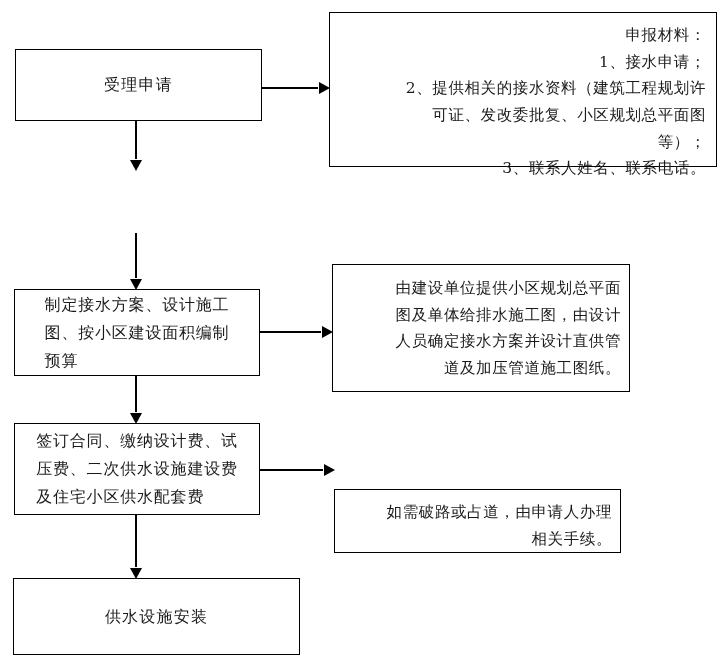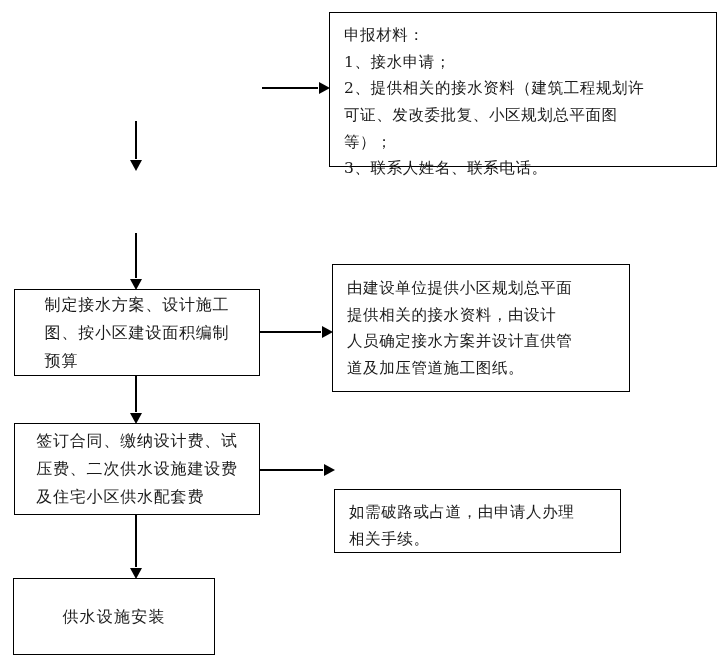--- a/index.html
+++ b/index.html
@@ -35,21 +35,21 @@
   }
   .note {
     position: absolute;
     box-sizing: border-box;
     border: 1.4px solid #000000;
     background: #ffffff;
   }
   .note .note-text {
     display: block;
     white-space: pre-line;
-    text-align: left;
+    text-align: right;
     font-size: 15.5px;
     line-height: 1.72;
     letter-spacing: 0.6px;
     color: #1a1a1a;
   }
   
   .box.multiline .box-text {
     text-align: left;
     letter-spacing: 0.8px;
   }
@@ -95,50 +95,53 @@
     border-top: 6px solid transparent;
     border-bottom: 6px solid transparent;
     border-left: 11px solid #000000;
   }
 </style>
 </head>
 <body>
 
 <div id="canvas">
 
+  <div class="box" style="left:15px; top:49px; width:247px; height:72px;">
+    <span class="box-text">受理申请</span>
+  </div>
 
 
   <div class="box multiline" style="left:14px; top:289px; width:246px; height:87px; padding:6px 12px;">
     <span class="box-text">制定接水方案、设计施工
 图、按小区建设面积编制
 预算</span>
   </div>
 
   <div class="box multiline" style="left:14px; top:423px; width:246px; height:92px; padding:6px 10px;">
     <span class="box-text">签订合同、缴纳设计费、试
 压费、二次供水设施建设费
 及住宅小区供水配套费</span>
   </div>
 
-  <div class="box" style="left:13px; top:578px; width:202px; height:77px;">
+  <div class="box" style="left:13px; top:578px; width:287px; height:77px;">
     <span class="box-text">供水设施安装</span>
   </div>
 
   <div class="note" style="left:329px; top:12px; width:388px; height:155px; padding:9px 10px 9px 14px;">
     <span class="note-text">  申报材料：
 1、接水申请；
 2、提供相关的接水资料（建筑工程规划许
      可证、发改委批复、小区规划总平面图
      等）；
 3、联系人姓名、联系电话。</span>
   </div>
 
   <div class="note" style="left:332px; top:264px; width:298px; height:128px; padding:10px 8px 8px 14px;">
     <span class="note-text">由建设单位提供小区规划总平面
-提供相关的接水资料，由设计
+图及单体给排水施工图，由设计
 人员确定接水方案并设计直供管
 道及加压管道施工图纸。</span>
   </div>
 
   <div class="note" style="left:334px; top:441px; width:287px; height:64px; padding:9px 8px 8px 14px;margin-top:48px;">
     <span class="note-text">如需破路或占道，由申请人办理
 相关手续。</span>
   </div>
 
   <div class="arrow-v" style="left:136px; top:121px; height:49px;">

